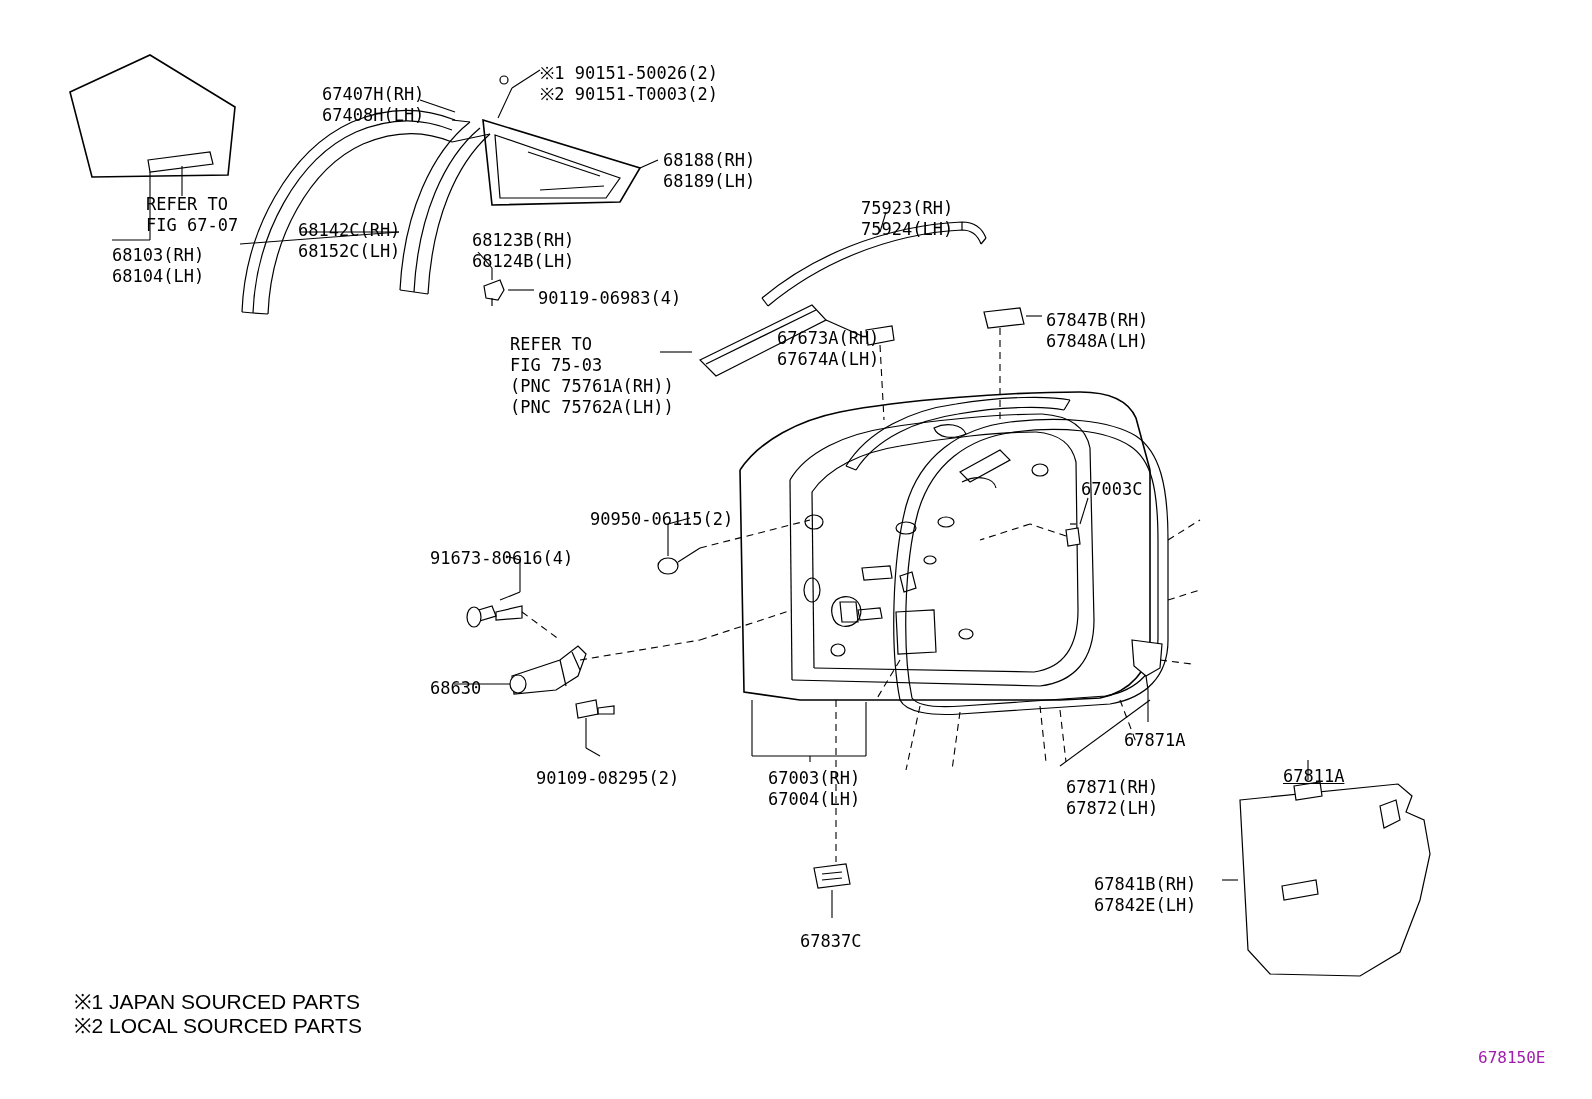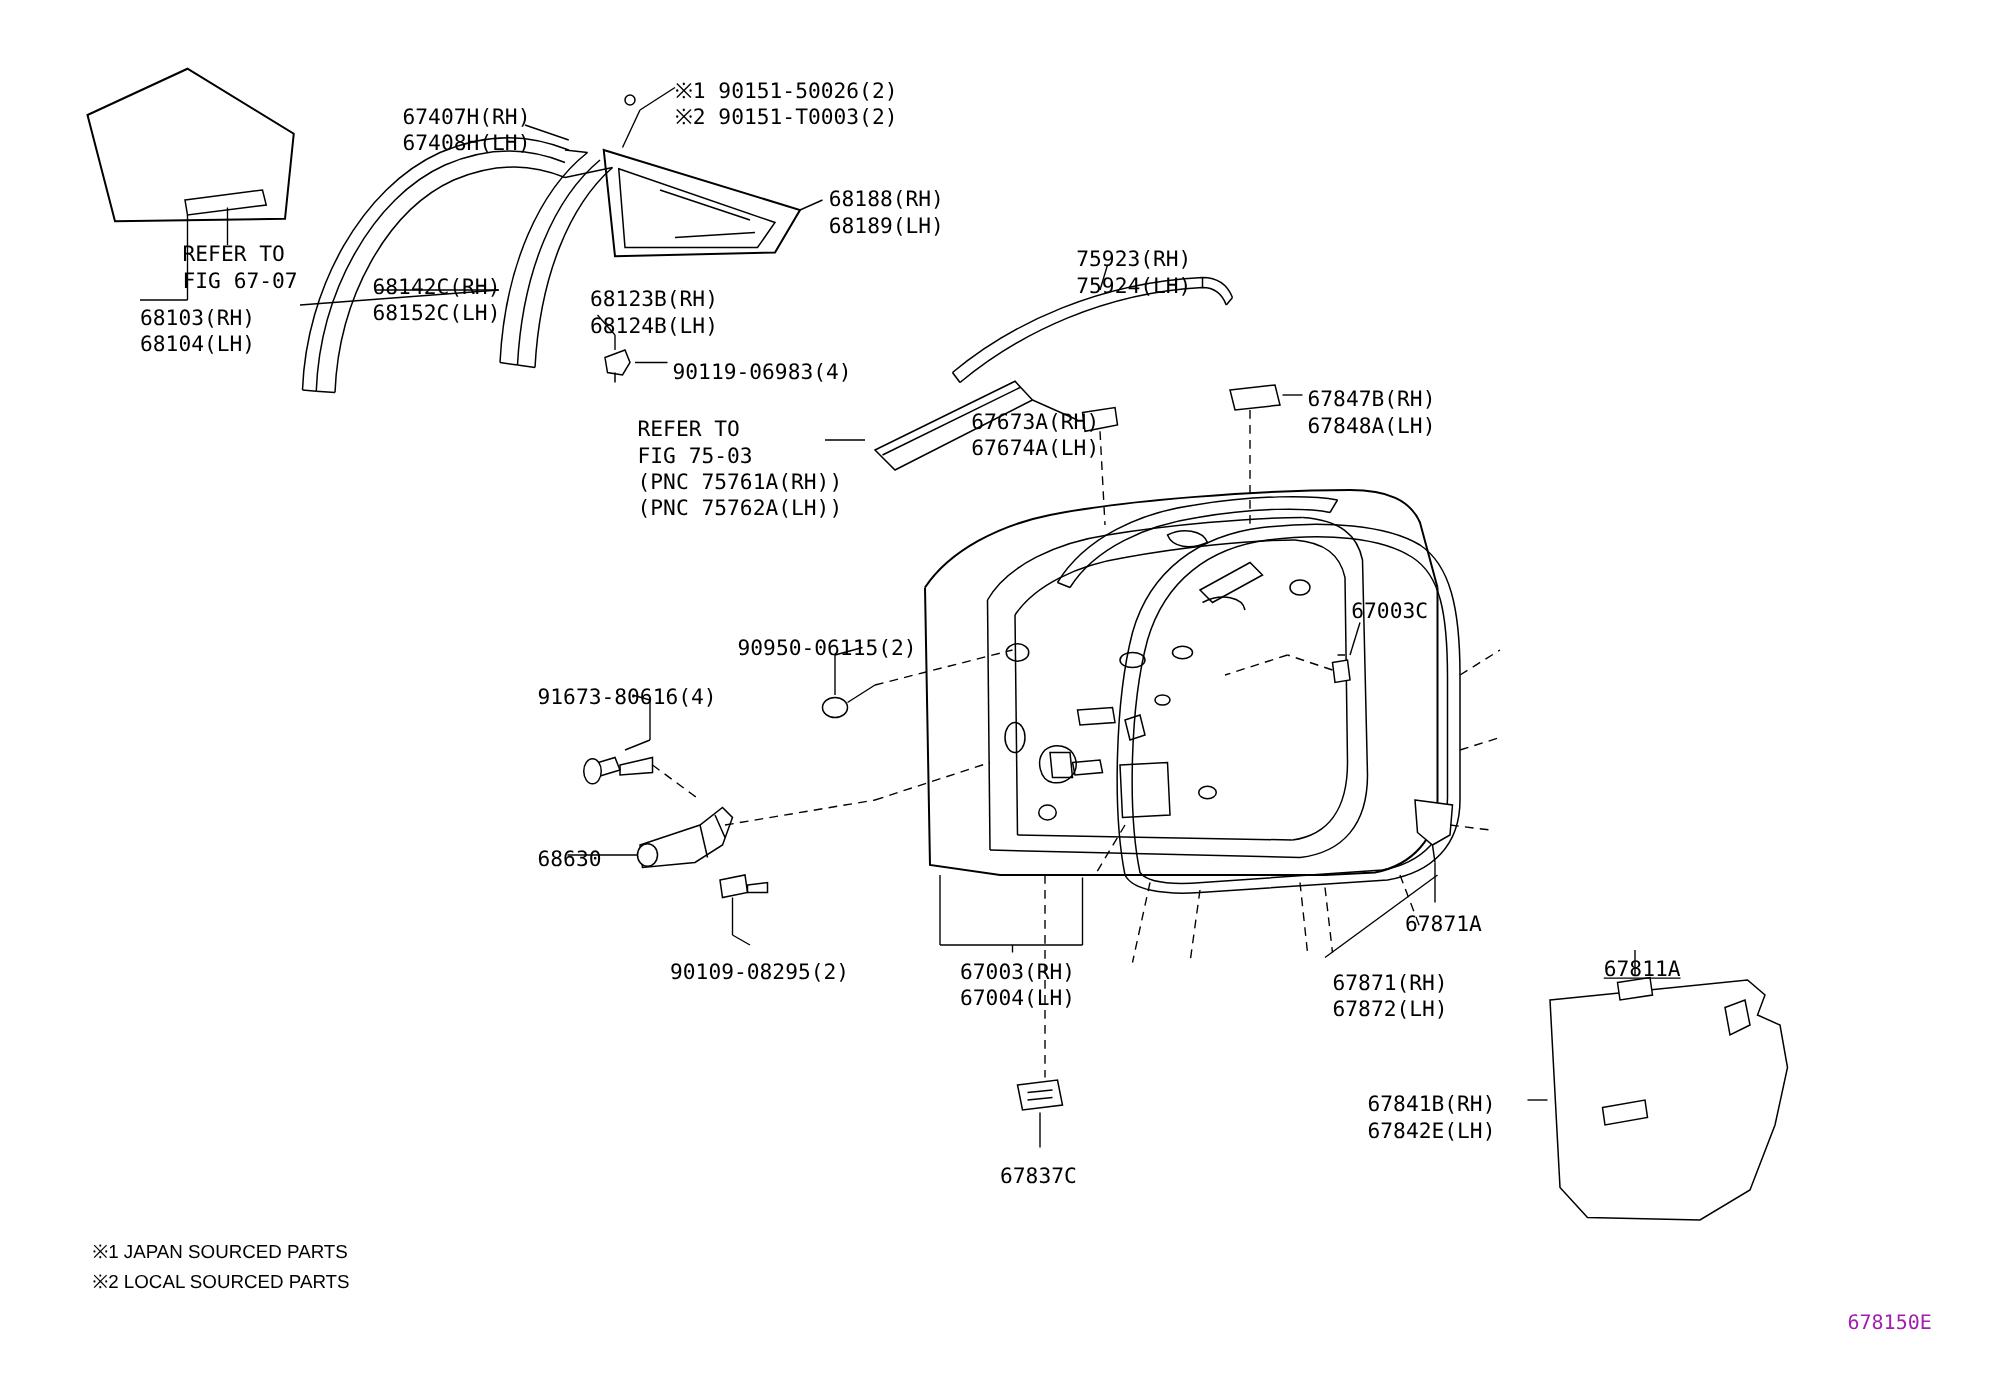--- a/index.html
+++ b/index.html
@@ -21,21 +21,21 @@
     font-family: "DejaVu Sans Mono", monospace;
     font-size: 17px;
     line-height: 21px;
     color: #000;
     white-space: pre;
     letter-spacing: 0px;
   }
   .footnote {
     position: absolute;
     font-family: "Liberation Sans", sans-serif;
-    font-size: 15px;
+    font-size: 21px;
     line-height: 24px;
     color: #000;
     white-space: pre;
   }
   .figcode {
     position: absolute;
     font-family: "DejaVu Sans Mono", monospace;
     font-size: 16px;
     color: #a21caf;
     white-space: pre;

